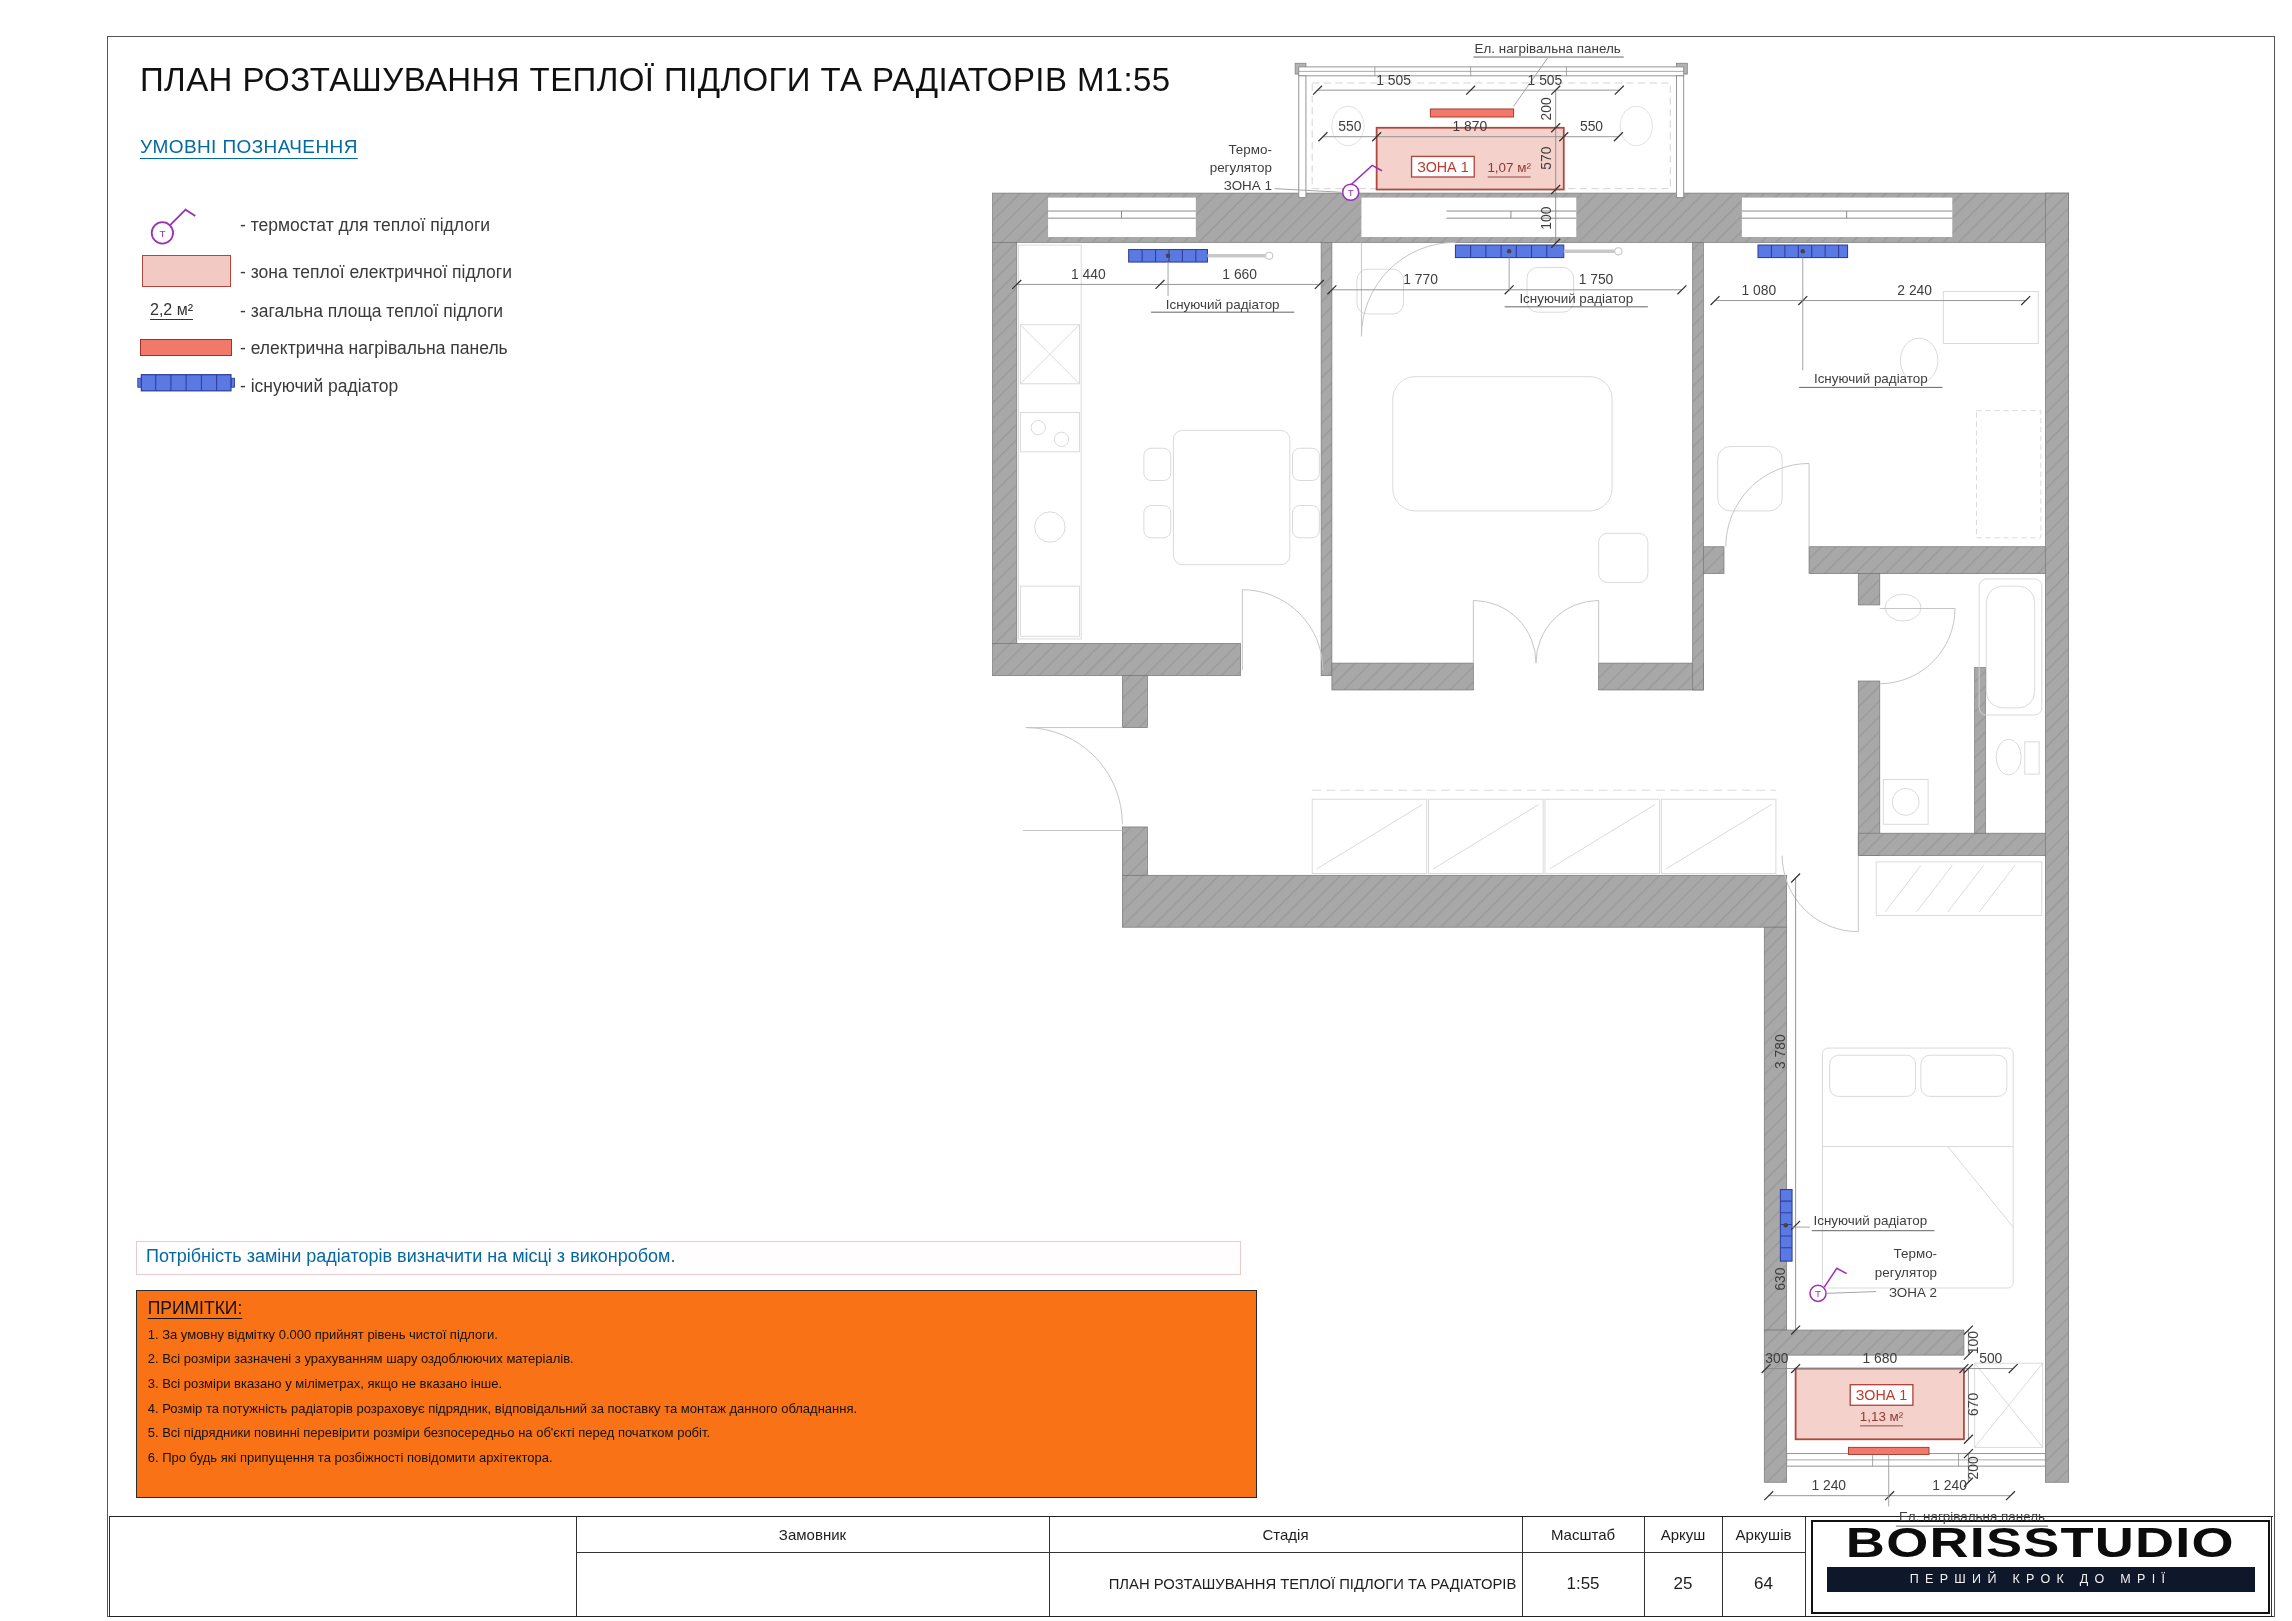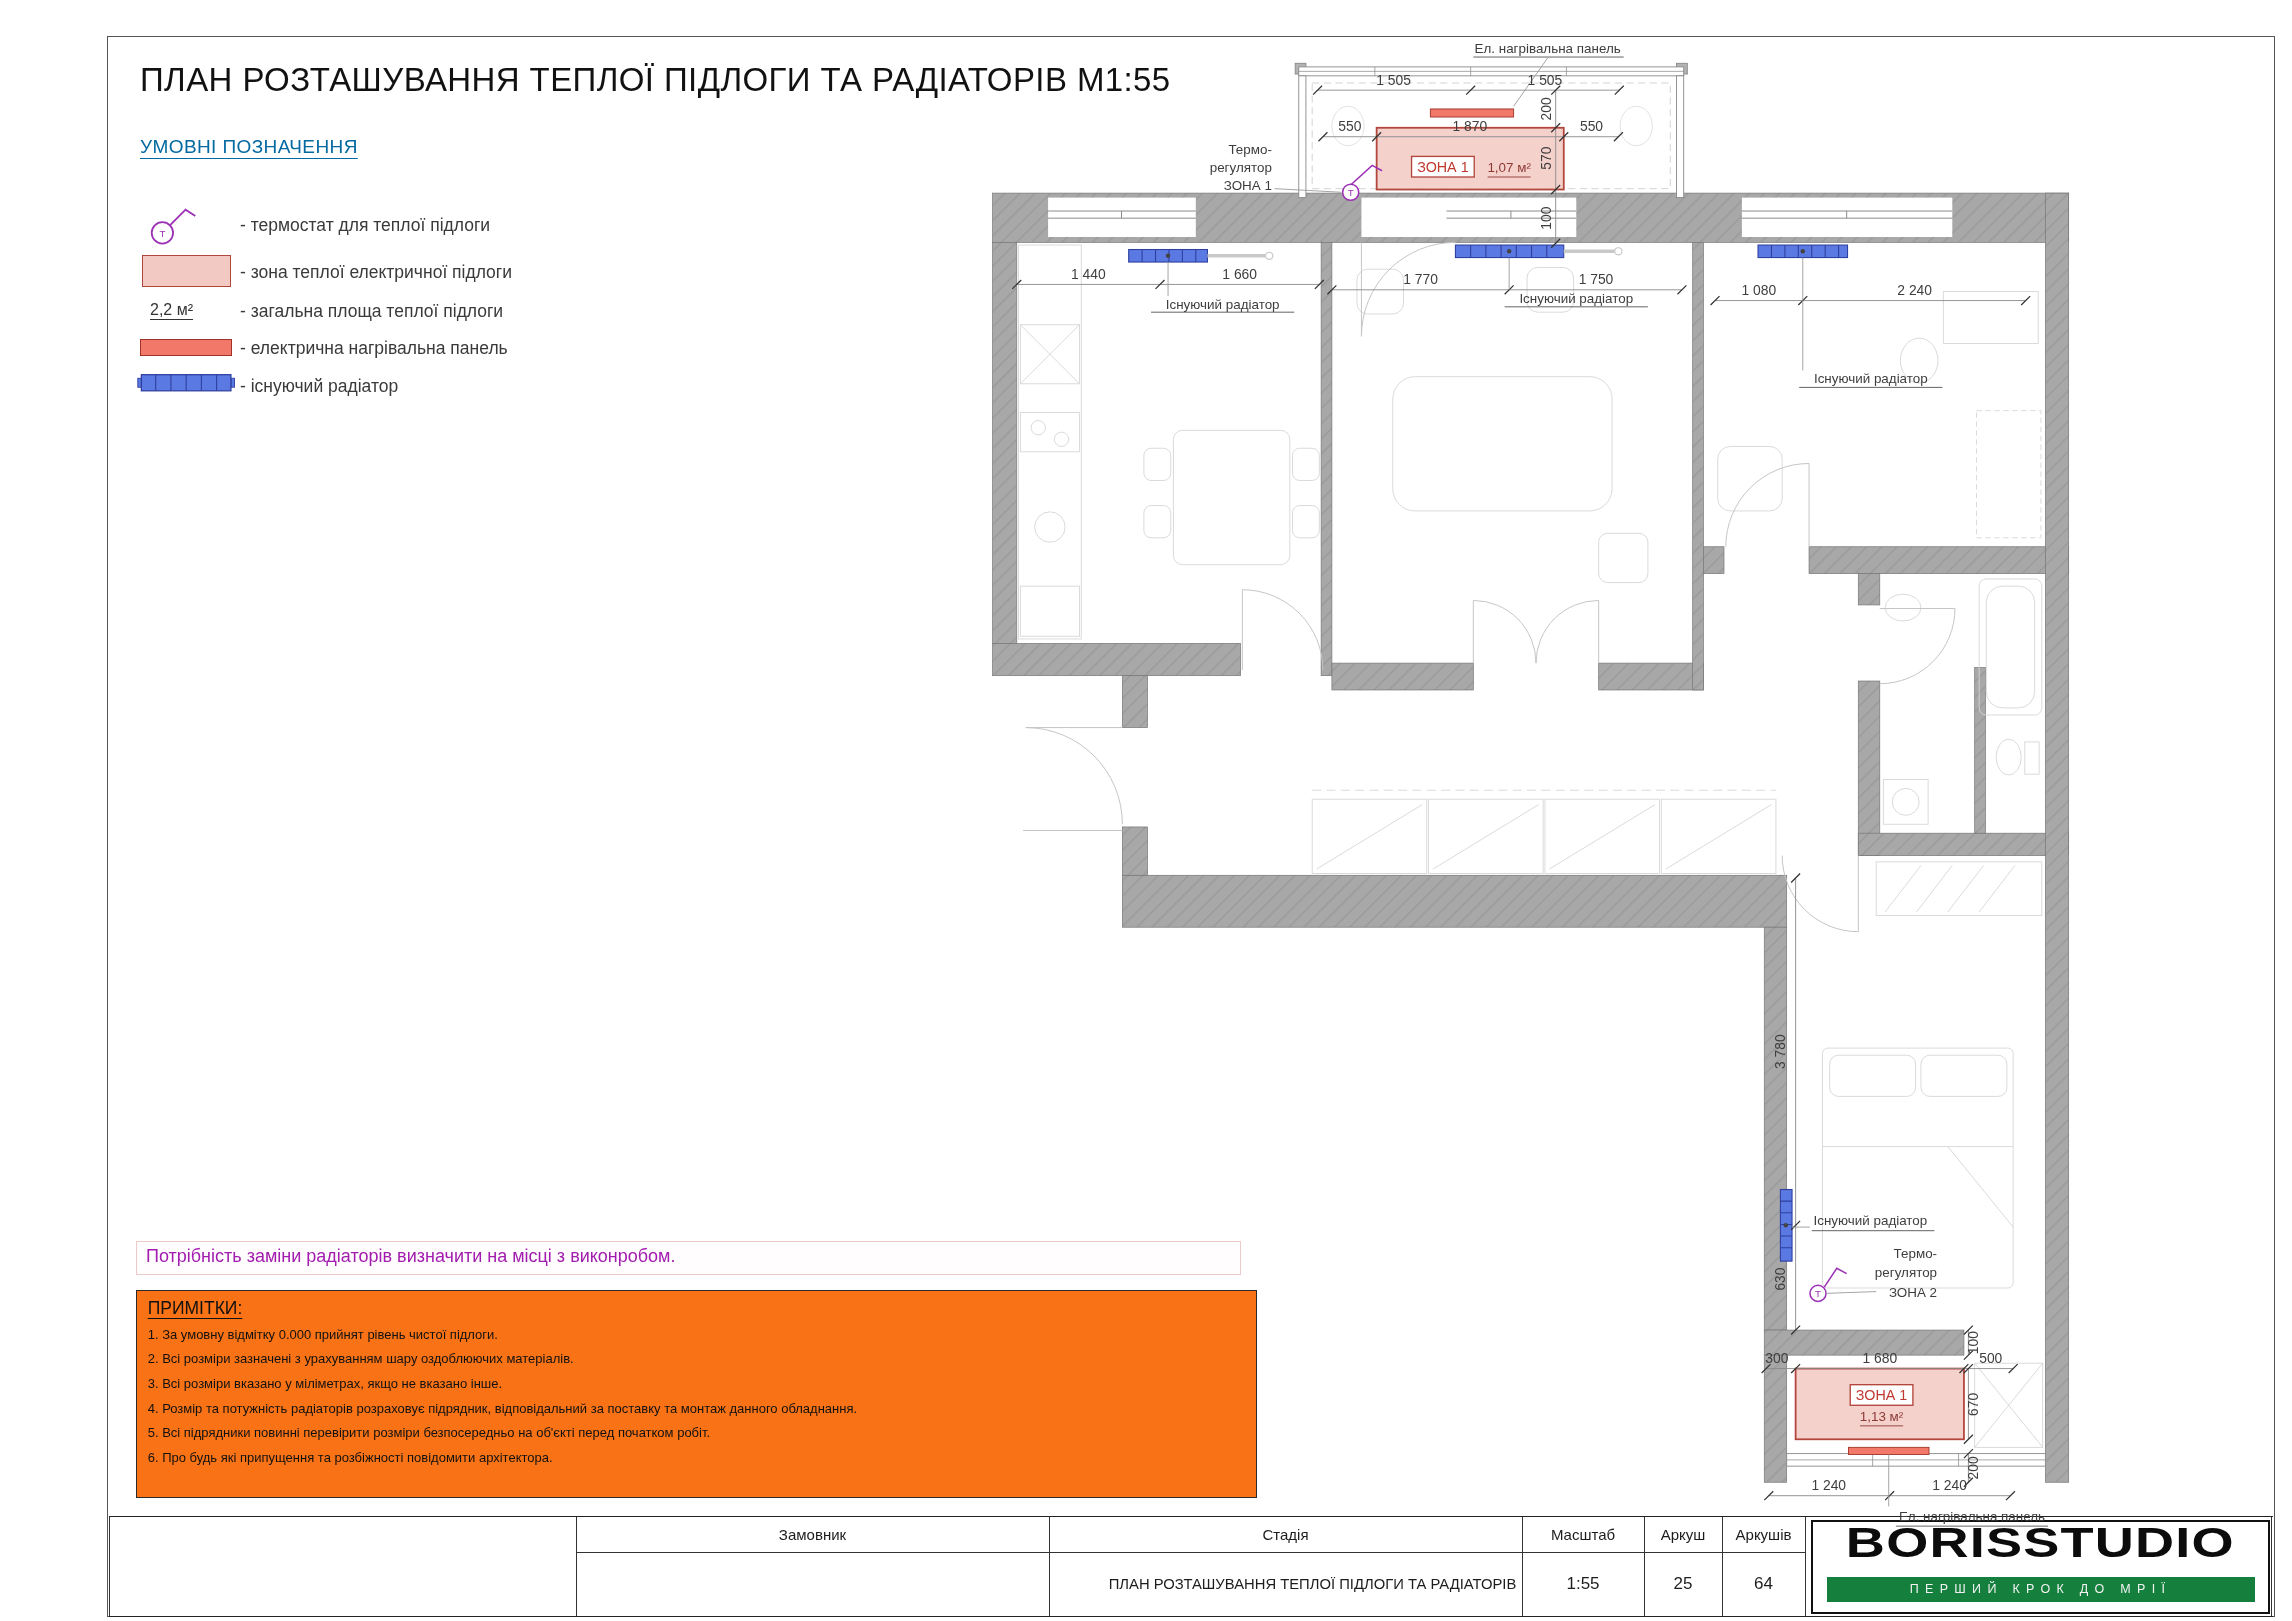--- a/index.html
+++ b/index.html
@@ -9,34 +9,34 @@
   #frame{left:107px;top:36px;width:2166px;height:1579px;border:0.9px solid #555;}
   #main-title{left:140px;top:61px;font-size:33px;letter-spacing:0.4px;color:#111;white-space:nowrap;}
   #legend-header{left:140px;top:136px;font-size:19px;letter-spacing:0.4px;color:#0369a1;
     text-decoration:underline;text-underline-offset:4.5px;}
   .leg-label{position:absolute;left:240px;font-size:17.5px;color:#3a3a3a;white-space:nowrap;text-align:center;}
   .swatch{position:absolute;}
   #zone-swatch{left:142px;top:255px;width:87px;height:29.6px;background:#f3c9c3;border:1.8px solid #b2463d;}
   #panel-swatch{left:140px;top:339px;width:90px;height:15px;background:#f2796a;border:1.8px solid #a03328;}
   #area-value{left:150px;top:301px;font-size:16px;color:#333;text-decoration:underline;text-underline-offset:3.6px;}
   #warning-box{left:136px;top:1241px;width:1103px;height:32px;border:0.9px solid #eccaca;background:#fffdfd;}
-  #warning-text{position:absolute;left:9px;top:3.6px;font-size:18px;color:#a21caf;white-space:nowrap;}
+  #warning-text{position:absolute;left:9px;top:3.6px;font-size:18px;color:#0369a1;white-space:nowrap;}
   #notes-box{left:136px;top:1290px;width:1098px;height:192px;border:1.8px solid #2a2a2a;padding:7.2px 10.7px;background:#f97316;}
   #notes-box .nh{font-size:17.5px;color:#111;text-decoration:underline;text-underline-offset:3.6px;margin-bottom:3.6px;}
   #notes-box .ni{font-size:13px;color:#111;line-height:24.6px;}
   
   #tb{left:109px;top:1516px;width:2164px;height:99px;border-top:1.8px solid #222;border-bottom:1.8px solid #222;}
   .tb-v{position:absolute;top:0;bottom:0;width:0;border-left:1.3px solid #333;}
   .tb-h{position:absolute;left:467px;width:1229px;top:35px;height:0;border-top:1.3px solid #333;}
   .tb-cell{position:absolute;display:flex;align-items:center;justify-content:center;
     font-size:15px;color:#1d1d1d;text-align:center;}
   #logo-box{position:absolute;left:1702px;top:2.7px;width:455px;height:90px;border:2.7px solid #111;
     display:flex;flex-direction:column;align-items:center;justify-content:flex-start;background:#fff;}
   #logo-text{font-size:41px;font-weight:bold;letter-spacing:0.9px;color:#0c0c0c;transform:scale(1.32,1.05);white-space:nowrap;line-height:41px;}
-  #logo-bar{margin-top:14px;width:428px;height:25px;background:#15803d;display:flex;align-items:center;justify-content:center;}
+  #logo-bar{margin-top:4px;width:428px;height:25px;background:#0f172a;display:flex;align-items:center;justify-content:center;}
   #logo-tagline{color:#f2f2f2;font-size:12.5px;letter-spacing:6.3px;white-space:nowrap;}
   
   #plan{left:972px;top:27px;}
   text{font-family:"Liberation Sans",sans-serif;}
   .dim{font-size:15.5px;fill:#3e3e3e;}
   .lbl{font-size:15px;fill:#3e3e3e;}
   .zname{font-size:16px;fill:#c0392f;}
   .zarea{font-size:15px;fill:#8d3a34;}
   .tglyph{font-size:11px;fill:#9b30b5;}
 </style>

